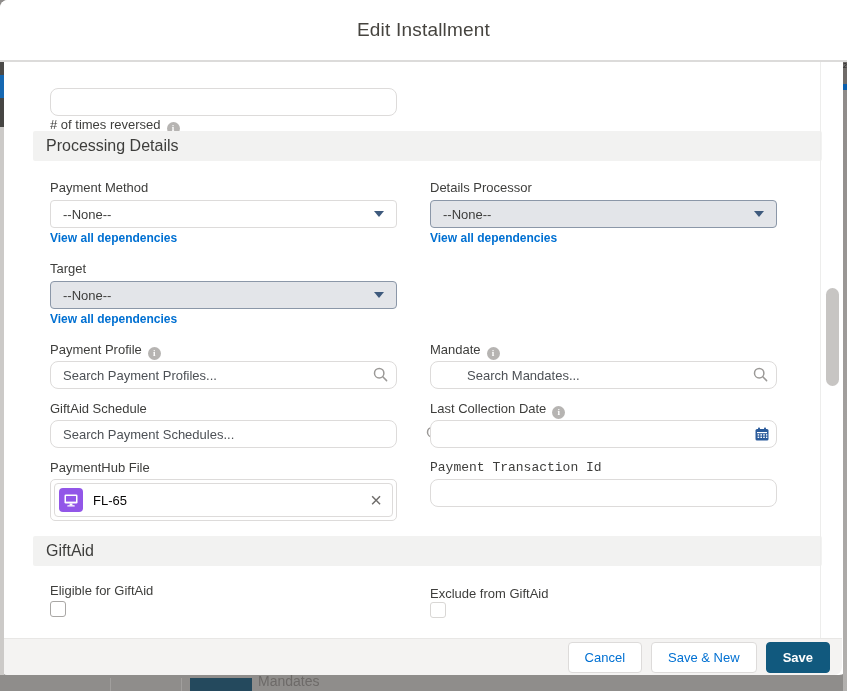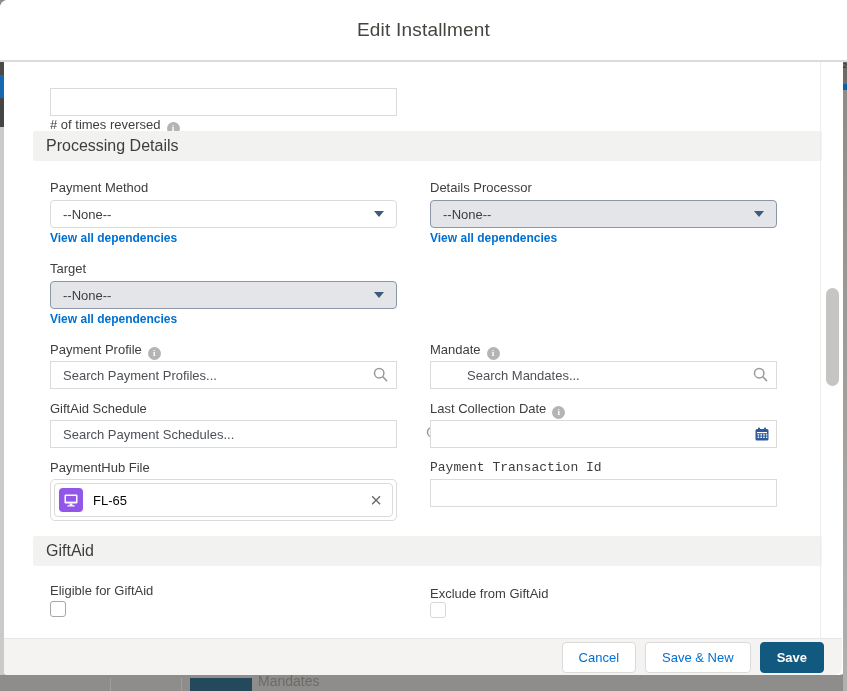--- a/index.html
+++ b/index.html
@@ -12,21 +12,21 @@
   .modal-header{position:absolute;left:0;top:0;width:100%;height:60px;background:#fff;
                 border-bottom:2px solid #dcdbda;border-radius:8px 0 0 0;}
   .modal-title{display:block;text-align:center;line-height:60px;font-size:19px;
                font-weight:400;color:#46443f;letter-spacing:.2px;}
 
   
   .flabel{position:absolute;font-size:13px;color:#3e3e3c;white-space:nowrap;}
   .info-icon{display:inline-block;width:13px;height:13px;margin-left:6px;border-radius:50%;
              background:#b6b4b2;color:#fff;font-size:9px;font-weight:bold;line-height:13px;
              text-align:center;vertical-align:-2px;font-family:"Liberation Serif",serif;}
-  .tinput{position:absolute;width:347px;height:28px;border:1px solid #dddbda;border-radius:0;
+  .tinput{position:absolute;width:347px;height:28px;border:1px solid #dddbda;border-radius:8px;
           background:#fff;box-sizing:border-box;font-family:"Liberation Sans",sans-serif;
           font-size:13px;color:#3e3e3c;padding:0 30px 0 12px;outline:none;}
   .tinput::placeholder{color:#4d5156;opacity:1;}
   .select{position:absolute;width:347px;height:28px;border:1px solid #dddbda;border-radius:4px;
           background:#fff;box-sizing:border-box;display:flex;align-items:center;
           padding:0 12px;cursor:pointer;}
   .select.hl{background:#e3e5e9;border-color:#8b97a8;}
   .select .val{flex:1;font-size:13px;color:#3e3e3c;}
   .caret{width:0;height:0;border-left:5px solid transparent;border-right:5px solid transparent;
          border-top:6px solid #3e5a7d;}
@@ -54,21 +54,21 @@
 
   
   .content-edge{position:absolute;left:820px;top:62px;width:1px;height:576px;background:#ededec;}
   .scroll-thumb{position:absolute;left:826px;top:288px;width:13px;height:98px;background:#c7c5c3;
                 border-radius:7px;cursor:pointer;}
 
   
   .modal-footer{position:absolute;left:0;top:638px;width:842px;height:37px;background:#f4f3f2;
                 border-top:1px solid #e8e7e5;border-radius:0 0 8px 8px;box-sizing:border-box;
                 display:flex;align-items:center;justify-content:flex-end;gap:9px;
-                padding-right:18px;}
+                padding-right:12px;}
   .btn{height:31px;border-radius:4px;font-family:"Liberation Sans",sans-serif;font-size:13px;
        display:flex;align-items:center;justify-content:center;cursor:pointer;box-sizing:border-box;}
   .btn-neutral{background:#fff;border:1px solid #dddbda;color:#0070d2;padding:0 16px;}
   .btn-brand{background:#11597e;border:1px solid #11597e;color:#fff;font-weight:600;padding:0 16px;}
 
   
   .strip-left{position:absolute;left:0;top:62px;width:4px;height:613px;z-index:3;}
   .strip-left .s1{height:13px;background:#4b4a48;}
   .strip-left .s2{height:23px;background:#1668b2;}
   .strip-left .s3{height:29px;background:#464543;}

